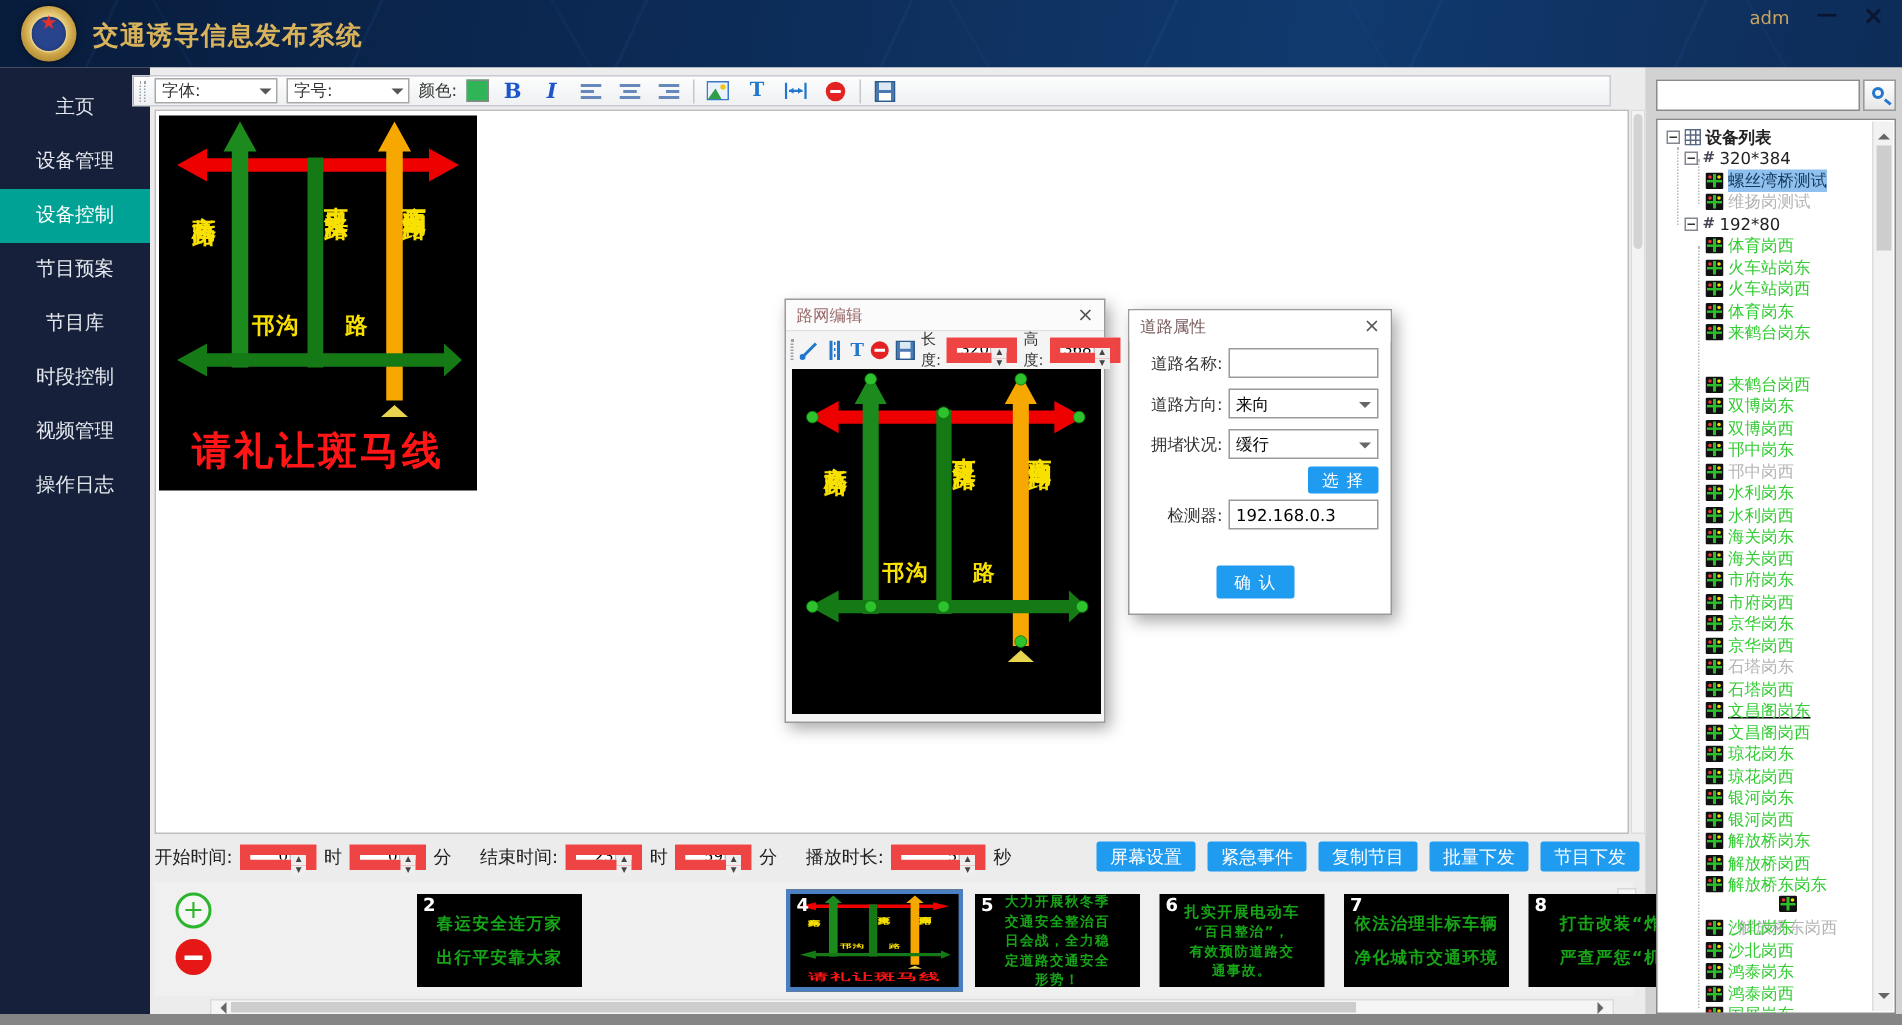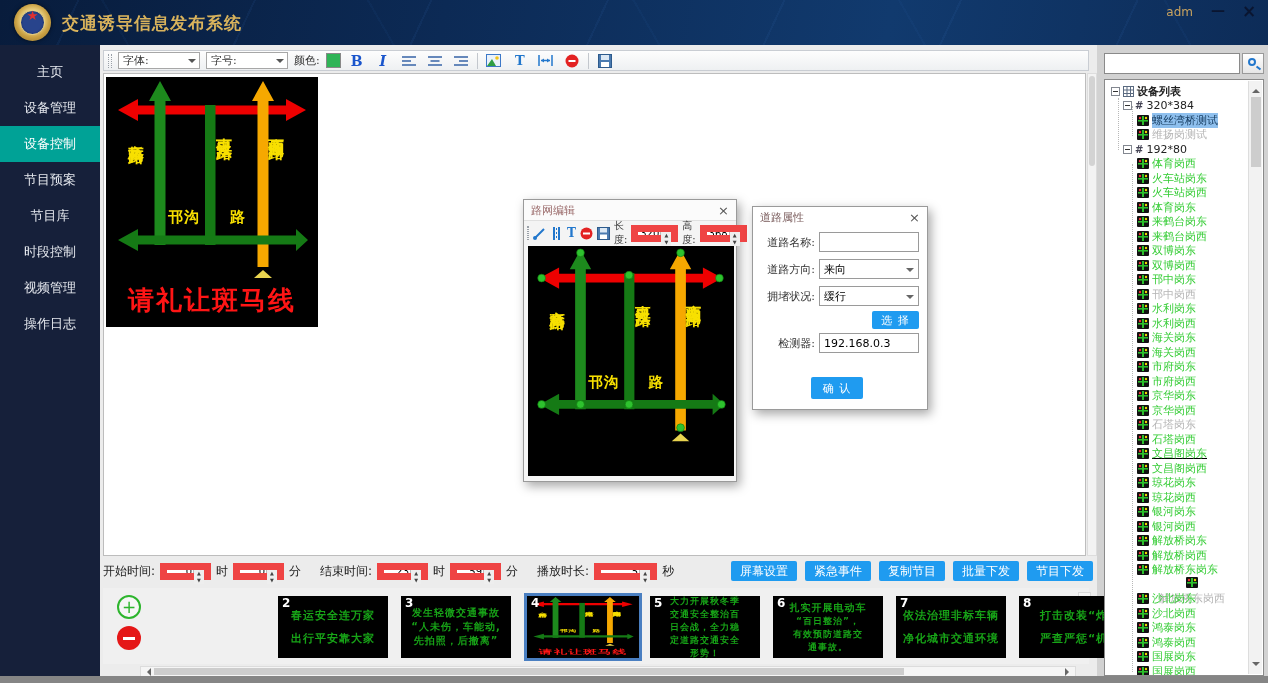--- a/index.html
+++ b/index.html
@@ -27,21 +27,21 @@
   #sidebar { position:absolute; left:0; top:45px; width:100px; height:638px; background:#16203a; }
   .side-item { height:36px; line-height:36px; text-align:center; color:#e6e9ef; font-size:13px; cursor:pointer; }
   .side-item.active { background:#00a296; color:#fff; }
 
   
   #main-bg { position:absolute; left:100px; top:45px; width:997px; height:638px; background:#ececec; }
   #right-bg { position:absolute; left:1097px; top:45px; width:171px; height:638px; background:#d2d2d2; }
   #bottom-edge { position:absolute; left:0; top:676px; width:1268px; height:7px; background:#858585; }
 
   
-  #main-toolbar { position:absolute; left:103px; top:50px; width:986px; height:21px;
+  #main-toolbar { position:absolute; left:88px; top:50px; width:986px; height:21px;
     background:linear-gradient(#fdfdfd,#eef0f2); border:1px solid #c9cdd3; display:flex; align-items:center; gap:6px; padding:0 4px; }
   .grip { width:4px; height:14px; border-left:1px dotted #9aa0a8; border-right:1px dotted #9aa0a8; }
   .combo { height:17px; background:#fff; border:1px solid #a7a7a7; display:flex; align-items:center; font-size:11px; color:#333; padding-left:4px; position:relative; }
   .combo .arr { position:absolute; right:3px; top:6px; width:0; height:0; border:4px solid transparent; border-top-color:#555; }
   .combo.font { width:82px; } .combo.size { width:82px; }
   .tlabel { font-size:11px; color:#333; }
   .swatch { width:15px; height:15px; border:1px solid #888; }
   .tbtn { width:20px; height:18px; display:flex; align-items:center; justify-content:center; cursor:pointer; border-radius:2px; }
   .tbtn.bold { color:#1a55cc; font-family:"DejaVu Serif","Liberation Serif",serif; font-weight:bold; font-size:14px; }
   .tbtn.italic { color:#1a55cc; font-family:"DejaVu Serif","Liberation Serif",serif; font-style:italic; font-weight:bold; font-size:14px; }
@@ -314,28 +314,20 @@
     <div id="pl-vscroll">
       <span class="sb-arrow" style="left:2px;top:3px;border-bottom-color:#666;"></span>
       <span class="sb-arrow" style="left:2px;bottom:3px;border-top-color:#666;"></span>
     </div>
       <div class="thumb" style="left: 175px;">
         <div class="tlines">
           <div style="color: rgb(23, 163, 23); font-size: 11px;">春运安全连万家</div>
           <div style="color: rgb(23, 163, 23); font-size: 11px;">出行平安靠大家</div>
         </div>
         <span class="tnum">2</span>
-      </div>
-      <div class="thumb" style="left: 298px;">
-        <div class="tlines" style="justify-content: center;">
-          <div style="color: rgb(23, 163, 23); font-size: 10px;">发生轻微交通事故</div>
-          <div style="color: rgb(23, 163, 23); font-size: 10px;">“人未伤，车能动,</div>
-          <div style="color: rgb(23, 163, 23); font-size: 10px;">先拍照，后撤离”</div>
-        </div>
-        <span class="tnum">3</span>
       </div>
       <div class="thumb selected" style="left: 421px;">
         <div class="sign-mount" style="left: 0px; top: 0px; width: 112px; height: 62px;">
           <div class="sign-base" style="height: 250px; transform: scale(0.528302, 0.248);">
             <svg width="212" height="205" viewBox="0 0 212 205" style="position:absolute;left:0;top:0;">
       <polygon points="12,33 32,22 32,28.5 180,28.5 180,22 200,33 180,44 180,37.5 32,37.5 32,44" fill="#ee0000"></polygon>
       <polygon points="54,4 65,24 59.5,24 59.5,168 48.5,168 48.5,24 43,24" fill="#1d8a1d"></polygon>
       <rect x="99" y="28" width="10.5" height="140" fill="#157a15"></rect>
       <polygon points="157,4 168,24 162.5,24 162.5,190 151.5,190 151.5,24 146,24" fill="#f6a800"></polygon>
       <polygon points="12,163 32,152 32,158.5 190,158.5 190,152 202,163 190,174 190,167.5 32,167.5 32,174" fill="#157a15"></polygon>
@@ -600,21 +592,21 @@
         <div class="tree-row" style="padding-left: 30px;">
           <svg width="12" height="11" viewBox="0 0 12 11" style="flex:none">
             <rect width="12" height="11" rx="1" fill="#111"></rect>
             <rect x="5" y="1" width="2" height="9" fill="#2bbf2b"></rect>
             <rect x="1" y="5" width="10" height="1.6" fill="#2bbf2b"></rect>
             <circle cx="3" cy="3" r="1.2" fill="#e33"></circle>
             <circle cx="9" cy="3" r="1.2" fill="#ed0"></circle>
           </svg>
           <span class="lbl-online">来鹤台岗东</span>
         </div>
-        <div class="tree-row" style="padding-left: 30px;">
+        <div class="tree-row" style="padding-left: 30px; margin-top: 20px;">
           <svg width="12" height="11" viewBox="0 0 12 11" style="flex:none">
             <rect width="12" height="11" rx="1" fill="#111"></rect>
             <rect x="5" y="1" width="2" height="9" fill="#2bbf2b"></rect>
             <rect x="1" y="5" width="10" height="1.6" fill="#2bbf2b"></rect>
             <circle cx="3" cy="3" r="1.2" fill="#e33"></circle>
             <circle cx="9" cy="3" r="1.2" fill="#ed0"></circle>
           </svg>
           <span class="lbl-online">来鹤台岗西</span>
         </div>
         <div class="tree-row" style="padding-left: 30px;">

